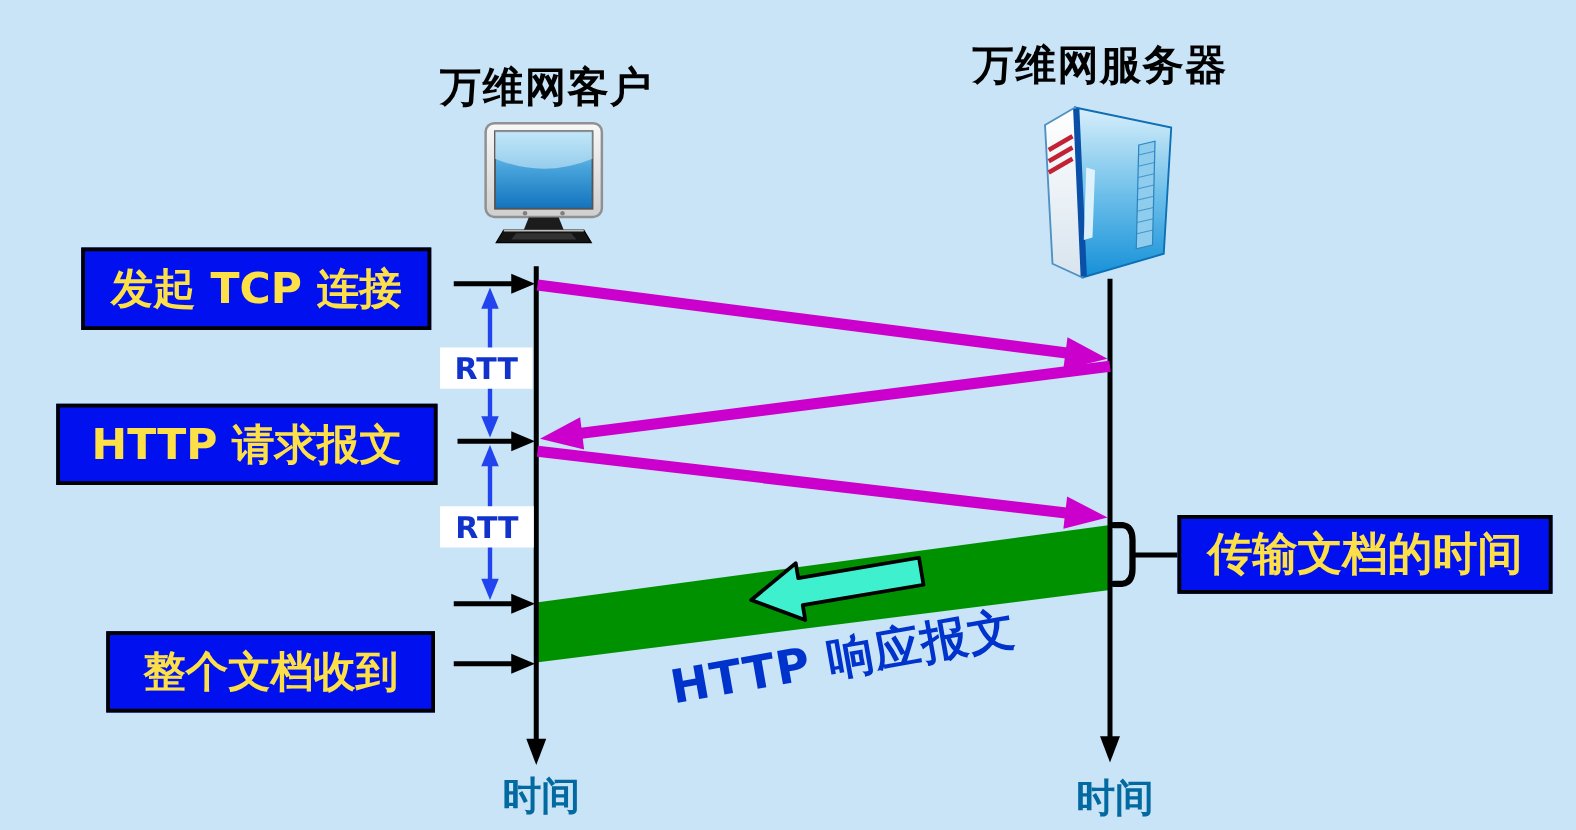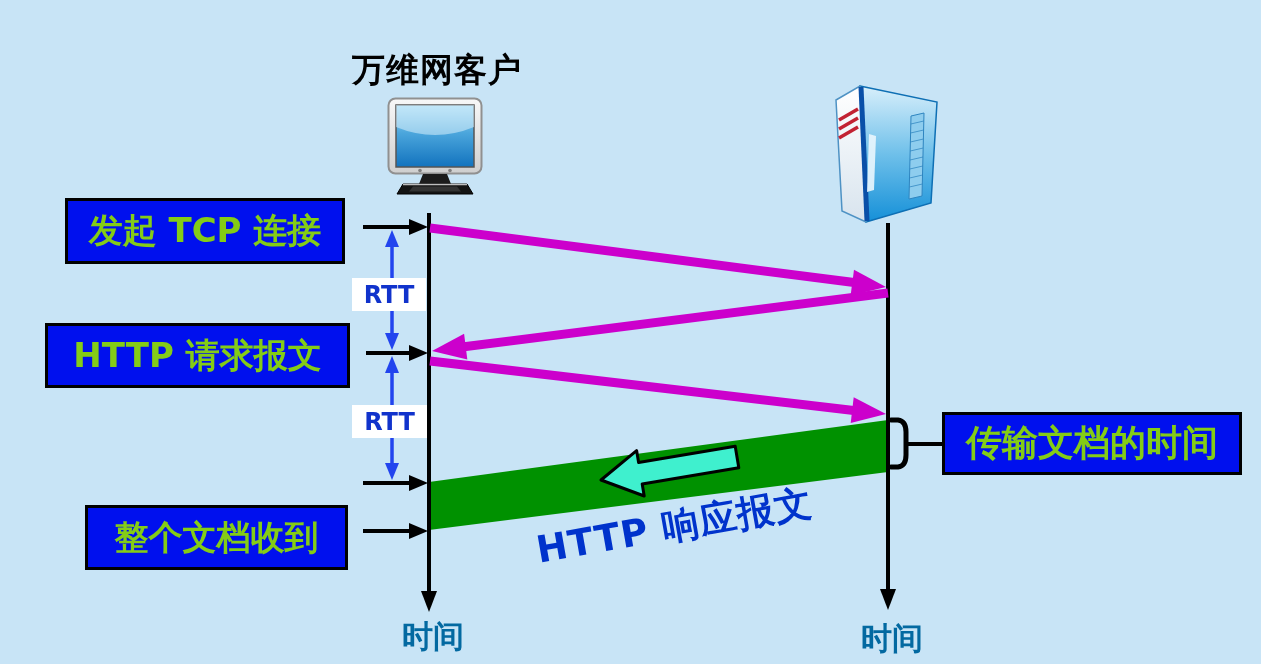--- a/index.html
+++ b/index.html
@@ -10,21 +10,21 @@
   .stage svg.layer{position:absolute;left:0;top:0;}
   .abs{position:absolute;}
   .toplabel{
     color:#000;font-weight:bold;font-size:33px;letter-spacing:1px;
     white-space:nowrap;text-align:center;
   }
   .timelabel{
     color:#0369a1;font-weight:bold;font-size:31px;white-space:nowrap;text-align:center;
   }
   .event-box{
-    background:#0010EE;border:3px solid #000;color:#84cc16;font-weight:bold;
+    background:#0010EE;border:3px solid #000;color:#fde047;font-weight:bold;
     display:flex;align-items:center;justify-content:center;white-space:nowrap;
     box-sizing:border-box;font-size:34px;
   }
   .rtt-label{
     background:#FFFFFF;color:#1133CC;font-weight:bold;font-size:24px;
     display:flex;align-items:center;justify-content:center;box-sizing:border-box;
   }
   .response-text{
     color:#0033CC;font-weight:bold;font-size:37px;white-space:nowrap;
     transform:rotate(-10deg);transform-origin:center center;letter-spacing:1px;
@@ -145,20 +145,21 @@
         <line x1="75.2" y1="73" x2="88.2" y2="70"></line>
       <line x1="75" y1="82" x2="88" y2="79"></line>
         <line x1="74.8" y1="91" x2="87.8" y2="88"></line>
       <line x1="74.6" y1="100" x2="87.6" y2="97"></line>
         <line x1="74.4" y1="109" x2="87.4" y2="106"></line>
     </g>
     <polygon points="34,56 41,58 39,112 32,114" fill="#EAF6FD" opacity="0.9"></polygon>
   </svg>
 
   <div class="abs toplabel" style="left:352px;top:48px;width:163px;">万维网客户</div>
+  <div class="abs toplabel" style="left:778px;top:30px;width:202px;">万维网服务器</div>
 
   <div class="abs event-box" style="left:65px;top:198px;width:280px;height:66px;">发起 TCP 连接</div>
   <div class="abs event-box" style="left:85px;top:505px;width:263px;height:65px;">整个文档收到</div>
   <div class="abs event-box" style="left:45px;top:323px;width:305px;height:65px;">HTTP 请求报文</div>
 
   <div class="abs event-box" style="left:942px;top:412px;width:300px;height:63px;font-size:36px;">传输文档的时间</div>
 
   <div class="abs rtt-label" style="left:352px;top:278px;width:74px;height:33px;">RTT</div>
   <div class="abs rtt-label" style="left:352px;top:405px;width:75px;height:33px;">RTT</div>
 

